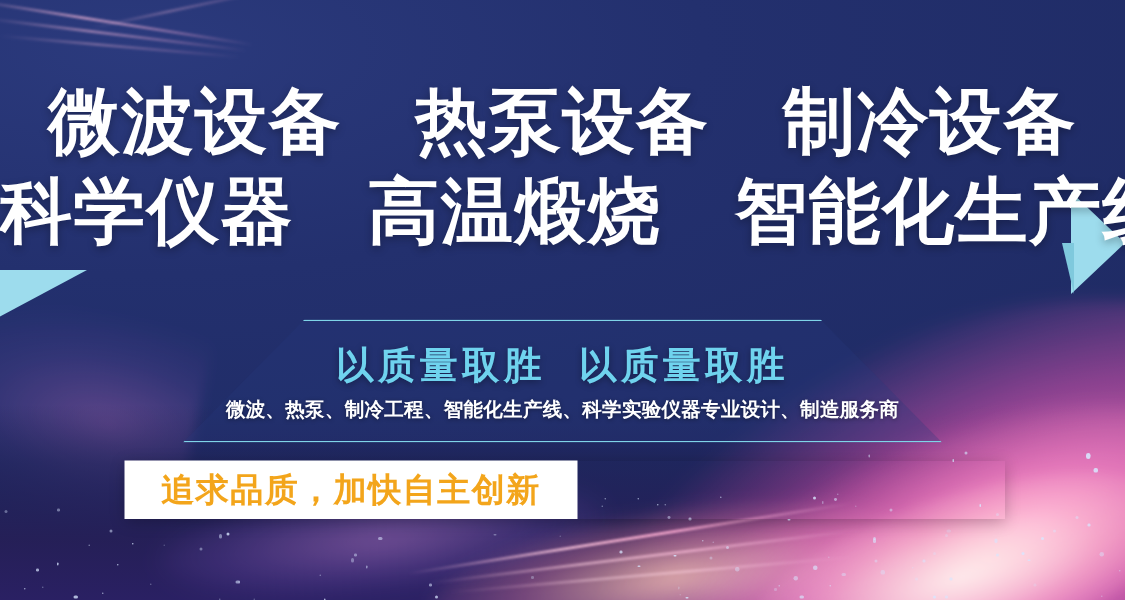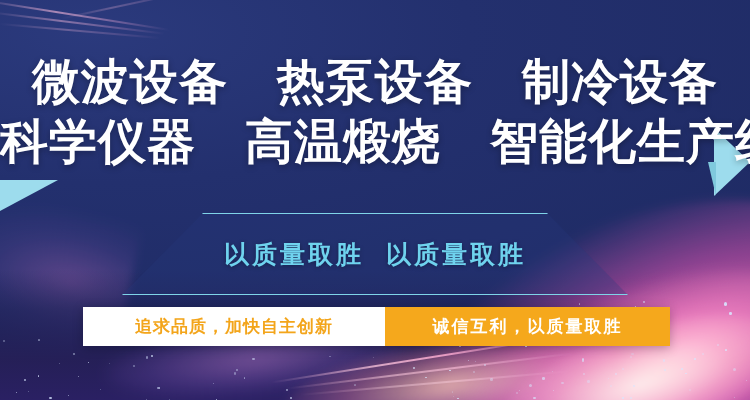--- a/index.html
+++ b/index.html
@@ -170,21 +170,21 @@
 
   
   .slogan-bar {
     position:absolute; left:83px; top:307px;
     width:587px; height:39px;
     display:flex;
     box-shadow:0 2px 10px rgba(0,0,0,.25);
   }
   .slogan-left, .slogan-right {
     display:flex; align-items:center; justify-content:center;
-    font-size:17px; font-weight:bold; letter-spacing:1px;
+    font-size:22px; font-weight:bold; letter-spacing:1px;
     white-space:nowrap;
     font-family:Liberation Serif, serif;
   }
   .slogan-left {
     flex:0 0 302px;
     background:#ffffff;
     color:#f3a51b;
   }
   .slogan-right {
     flex:1 1 auto;
@@ -337,21 +337,21 @@
     <div class="hl-line l1">微波设备　热泵设备　制冷设备</div>
     <div class="hl-line l2">科学仪器　高温煅烧　智能化生产线</div>
   </div>
 
   <div class="trap-wrap">
     <div class="trap-shape"></div>
     <div class="trap-content">
       <div class="sub-title">
         <span>以质量取胜</span><span class="gap2"></span><span>以质量取胜</span>
       </div>
+      <div class="sub-desc">微波、热泵、制冷工程、智能化生产线、科学实验仪器专业设计、制造服务商</div>
     </div>
   </div>
 
   <div class="slogan-bar">
     <div class="slogan-left">追求品质，加快自主创新</div>
-    <div class="slogan-right">诚信互利，以质量取胜</div>
   </div>
 
 </div>
 
 </body></html>

